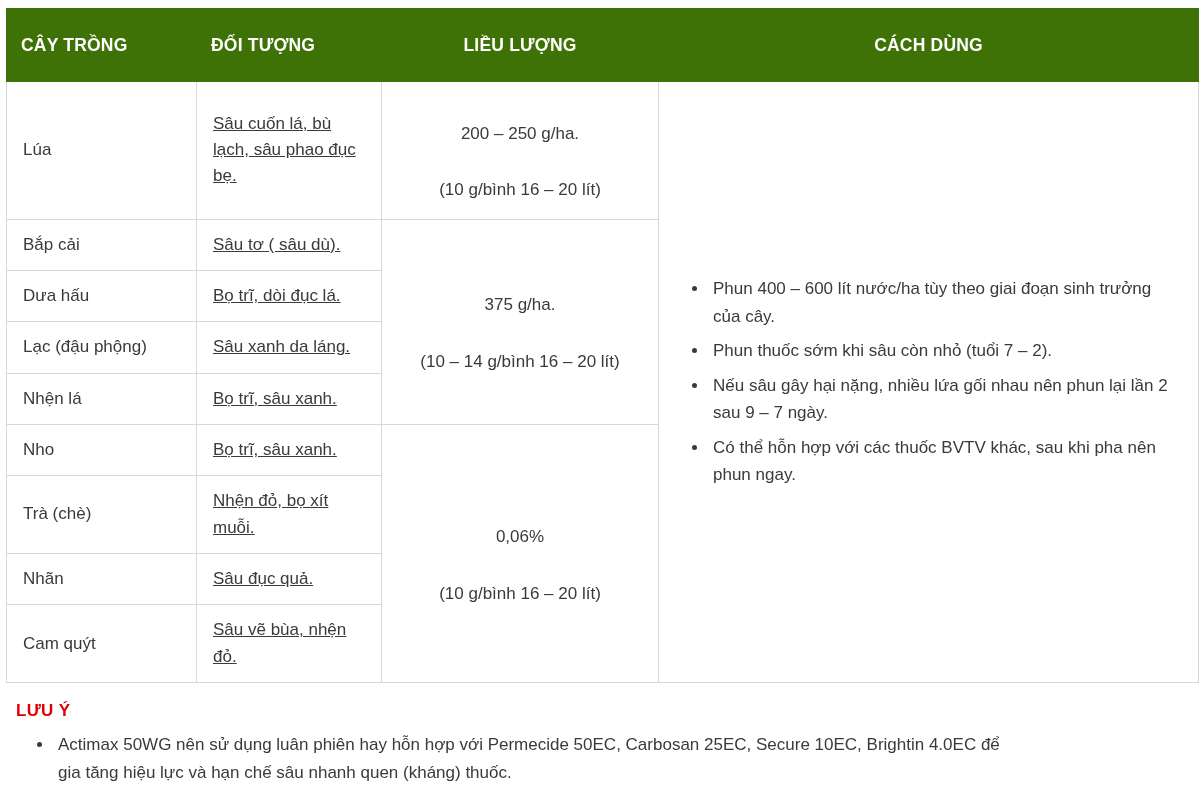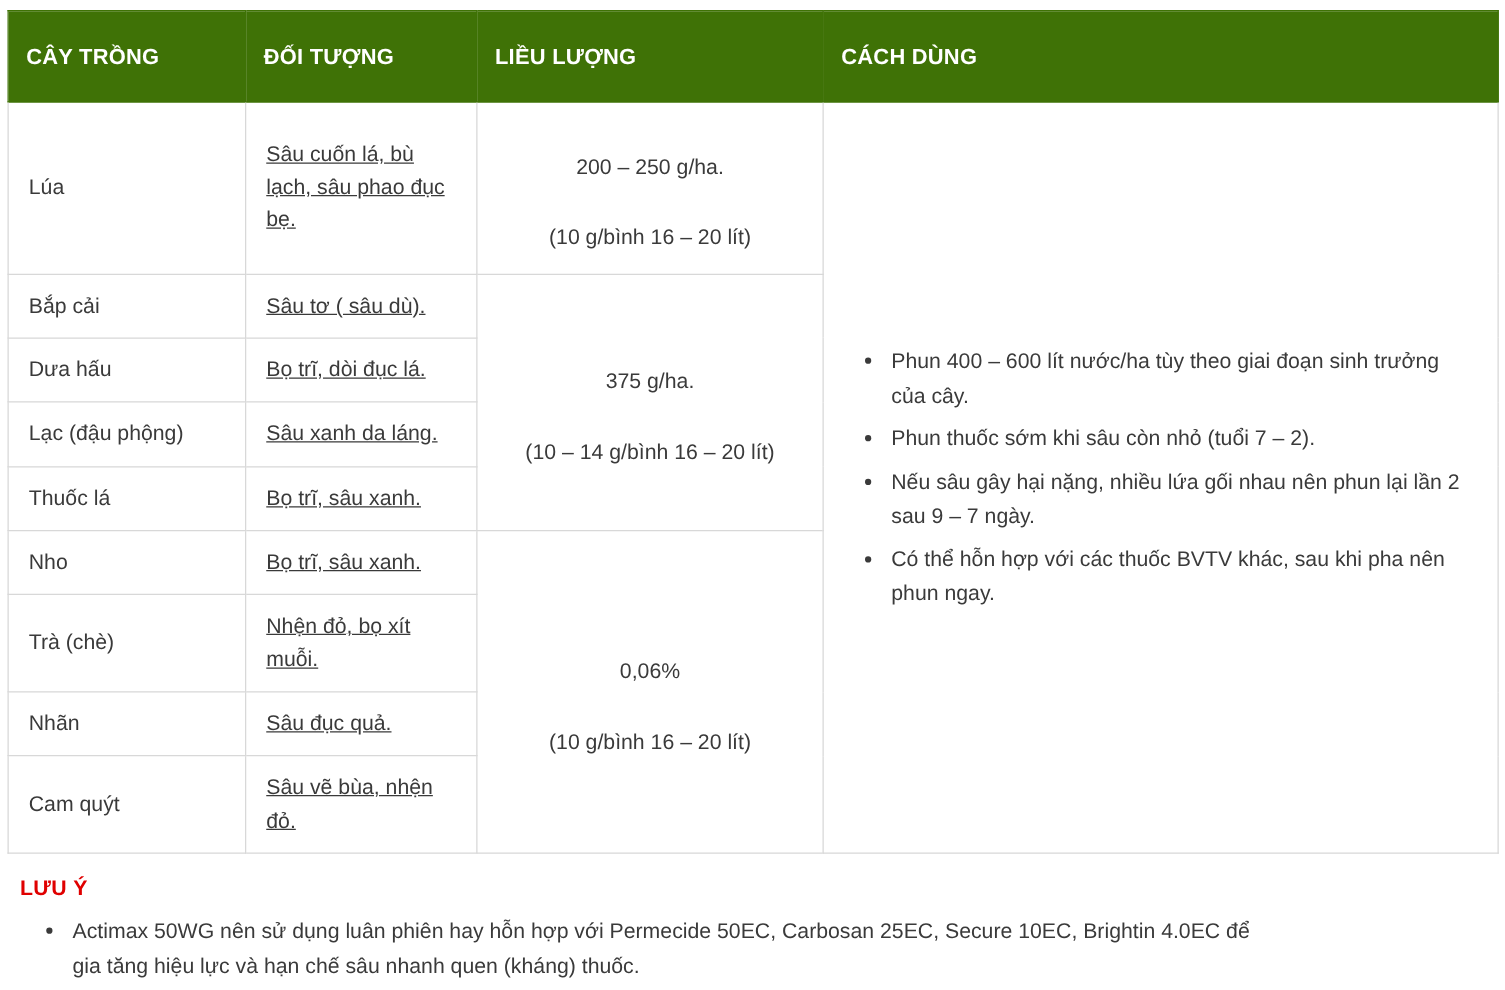--- a/index.html
+++ b/index.html
@@ -32,21 +32,21 @@
   table.dosage col.c4 { width: 540px; }
 
   table.dosage thead th {
     background: #3f7206;
     color: #ffffff;
     font-weight: bold;
     font-size: 17.5px;
     letter-spacing: .2px;
     padding: 14px 14px;
     border: 1px solid #3f7206;
-    text-align: left;
+    text-align: center;
     vertical-align: middle;
     height: 44px;
   }
   table.dosage thead th.left {
     text-align: left;
   }
   table.dosage td {
     border: 1px solid #d8d8d8;
     padding: 12px 16px;
     vertical-align: middle;
@@ -164,21 +164,21 @@
         <td class="crop">Dưa hấu</td>
         <td class="target">Bọ trĩ, dòi đục lá.</td>
       </tr>
 
       <tr>
         <td class="crop">Lạc (đậu phộng)</td>
         <td class="target">Sâu xanh da láng.</td>
       </tr>
 
       <tr>
-        <td class="crop">Thuốc lá</td>
+        <td class="crop">Nhện lá</td>
         <td class="target">Bọ trĩ, sâu xanh.</td>
       </tr>
 
       <tr>
         <td class="crop">Nho</td>
         <td class="target">Bọ trĩ, sâu xanh.</td>
         <td class="dose" rowspan="4">
           <span class="ln">0,06%</span>
           <span class="ln">(10 g/bình 16 – 20 lít)</span>
         </td>

